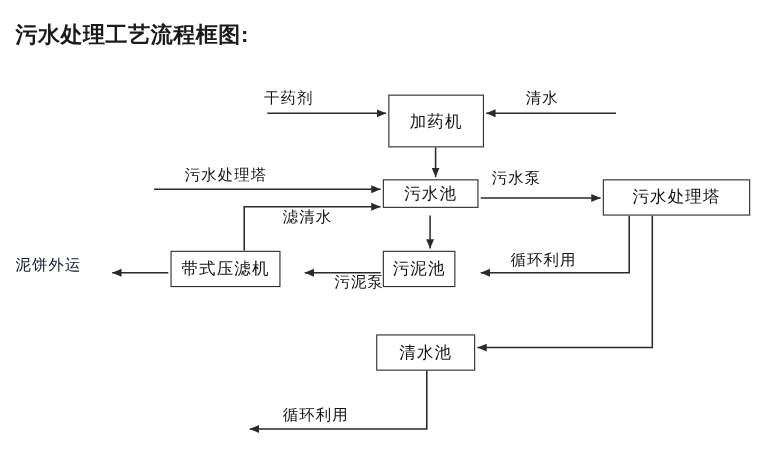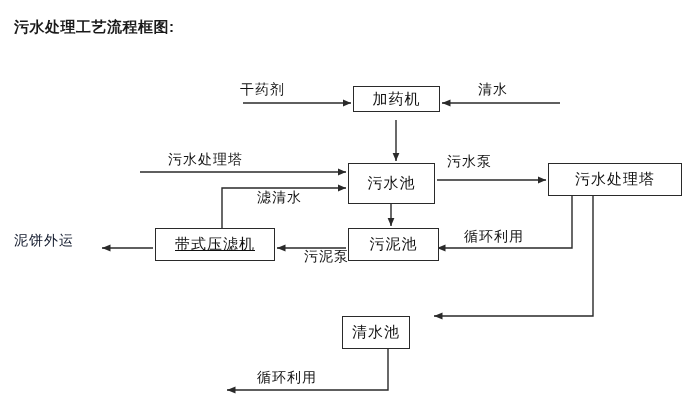--- a/index.html
+++ b/index.html
@@ -14,21 +14,21 @@
     position: relative;
     width: 700px;
     height: 420px;
     background: #ffffff;
     overflow: hidden;
   }
   #title {
     position: absolute;
     left: 14px;
     top: 18px;
-    font-size: 15px;
+    font-size: 20px;
     font-weight: bold;
     color: #1a1a1a;
     letter-spacing: 0.5px;
     white-space: nowrap;
   }
   svg#wires {
     position: absolute;
     left: 0;
     top: 0;
     width: 700px;
@@ -105,41 +105,41 @@
 
       <path d="M153,248 L102,248" marker-end="url(#arrowL)"></path>
 
       <path d="M593,196 L593,316 L434,316" marker-end="url(#arrowL)"></path>
 
       <path d="M388,333 L388,390 L227,390" marker-end="url(#arrowL)"></path>
 
     </g>
   </svg>
 
-  <div class="node" style="left:353px; top:86px; width:87px; height:26px;">
+  <div class="node" style="left:353px; top:86px; width:87px; height:48px;">
     <span>加药机</span>
   </div>
 
-  <div class="node" style="left:348px; top:163px; width:87px; height:41px;">
+  <div class="node" style="left:348px; top:163px; width:87px; height:26px;">
     <span>污水池</span>
   </div>
 
   <div class="node" style="left:548px; top:163px; width:134px; height:33px;justify-content:center;">
     <span>污水处理塔</span>
   </div>
 
-  <div class="node" style="left:155px; top:228px; width:120px; height:33px;text-decoration:underline;">
+  <div class="node" style="left:155px; top:228px; width:100px; height:33px;">
     <span>带式压滤机</span>
   </div>
 
-  <div class="node" style="left:348px; top:228px; width:91px; height:33px;font-family:Liberation Serif, serif;">
+  <div class="node" style="left:348px; top:228px; width:66px; height:33px;font-family:Liberation Serif, serif;">
     <span>污泥池</span>
   </div>
 
-  <div class="node" style="left:342px; top:316px; width:68px; height:33px;">
+  <div class="node" style="left:342px; top:304px; width:90px; height:33px;">
     <span>清水池</span>
   </div>
 
   <div class="edge-label" style="left:240px; top:81px;text-align:right;">干药剂</div>
 
   <div class="edge-label" style="left:478px; top:81px;">清水</div>
 
   <div class="edge-label" style="left:168px; top:151px;">污水处理塔</div>
 
   <div class="edge-label" style="left:447px; top:153px;">污水泵</div>

